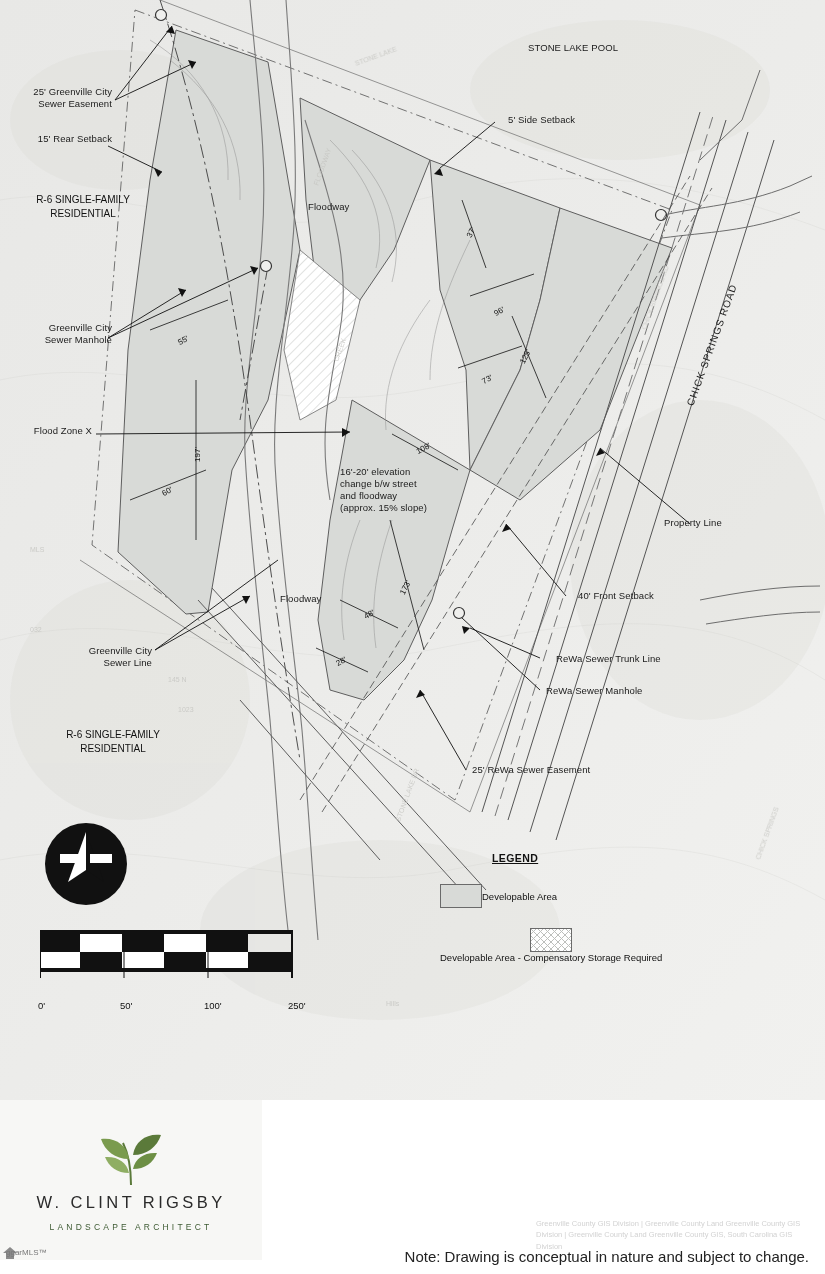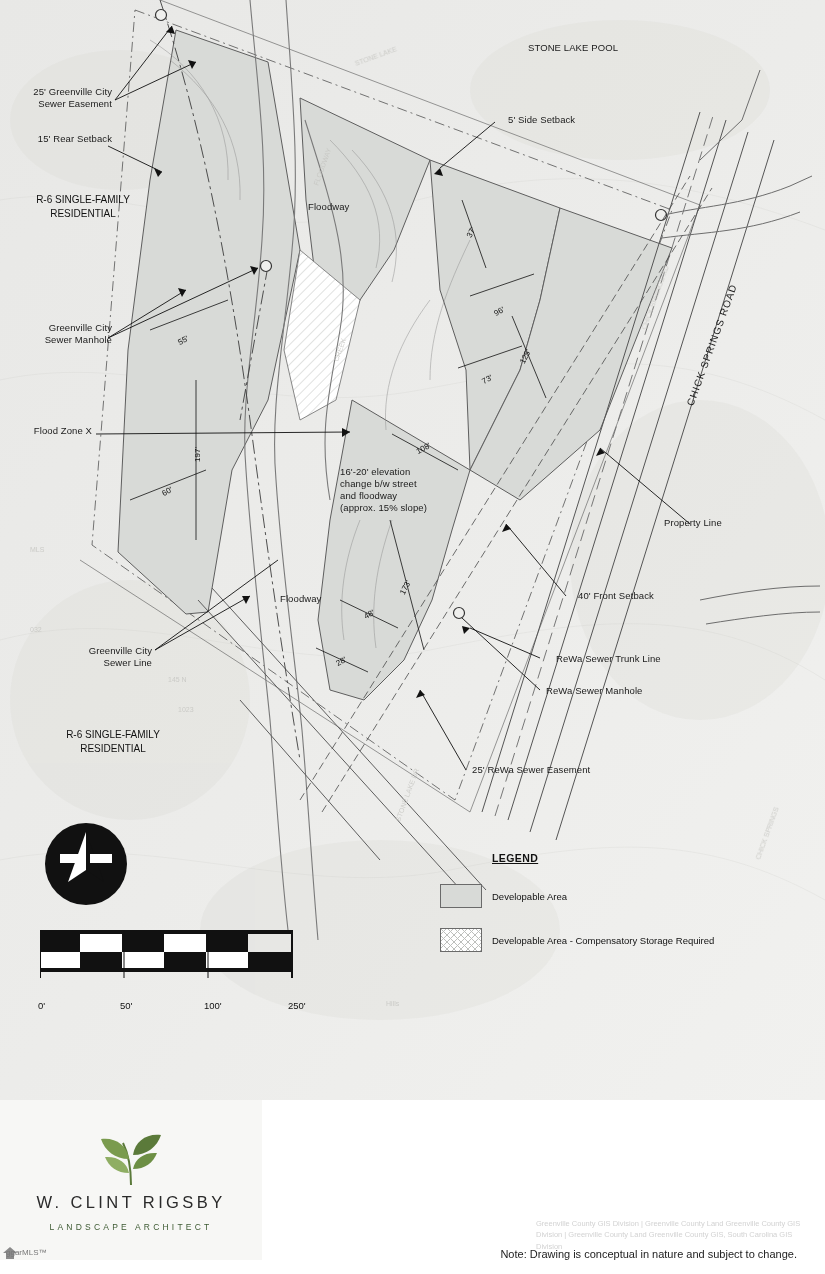--- a/index.html
+++ b/index.html
@@ -44,21 +44,21 @@
     line-height:1.35;
     color:#111;
   }
   .rot{transform-origin:center center;}
   
   .legend-title{
     position:absolute;left:492px;top:852px;
     font-size:10.5px;font-weight:bold;color:#111;
     text-decoration:underline;letter-spacing:.4px;
   }
-  .legend-row{position:absolute;display:flex;align-items:center;gap:10px;}
+  .legend-row{position:absolute;display:flex;align-items:center;gap:0;}
   .swatch{width:40px;height:22px;border:1px solid #6a6a6a;}
   .swatch.solid{background:#d8dad7;}
   .swatch.hatch{
     background:#ffffff;
     background-image:
       repeating-linear-gradient(45deg, #bdbfbc 0 1px, transparent 1px 5px),
       repeating-linear-gradient(-45deg, #bdbfbc 0 1px, transparent 1px 5px);
   }
   .legend-text{font-size:9.5px;color:#111;}
   
@@ -87,21 +87,21 @@
   .date-stamp{
     position:absolute;left:12px;top:2px;font-size:9px;color:#777;
   }
   .mls{
     position:absolute;left:6px;top:1248px;font-size:8px;color:#777;
   }
   .mls-ico{
     position:absolute;left:2px;top:1246px;width:16px;height:14px;
   }
   .note{
-    position:absolute;right:28px;top:1248px;font-size:11px;color:#222;
+    position:absolute;right:16px;top:1248px;font-size:15px;color:#222;
   }
   .ghost-block{
     position:absolute;left:536px;top:1120px;width:280px;color:#d2d2d2;font-size:7.5px;line-height:1.5;
   }
 </style>
 </head>
 <body>
 
 <div class="sheet">
 
@@ -313,21 +313,21 @@
     <div class="dim" style="left:416px;top:444px;transform:rotate(-28deg);">108'</div>
     <div class="dim" style="left:398px;top:583px;transform:rotate(-62deg);">173'</div>
     <div class="dim" style="left:364px;top:610px;transform:rotate(-28deg);">48'</div>
     <div class="dim" style="left:336px;top:657px;transform:rotate(-28deg);">28'</div>
 
     <div class="legend-title">LEGEND</div>
     <div class="legend-row" style="left:440px;top:884px;">
       <div class="swatch solid"></div>
       <div class="legend-text">Developable Area</div>
     </div>
-    <div class="legend-row" style="left:440px;top:928px;">
+    <div class="legend-row" style="left:440px;top:928px;flex-direction:column;">
       <div class="swatch hatch"></div>
       <div class="legend-text">Developable Area - Compensatory Storage Required</div>
     </div>
 
     <svg class="north" viewBox="0 0 84 84">
       <circle cx="42" cy="42" r="41" fill="#111"></circle>
       <polygon points="42,10 24,60 42,48" fill="#ffffff"></polygon>
       <polygon points="42,10 60,60 42,48" fill="#111"></polygon>
       <rect x="16" y="32" width="22" height="9" fill="#ffffff"></rect>
       <rect x="46" y="32" width="22" height="9" fill="#ffffff"></rect>

